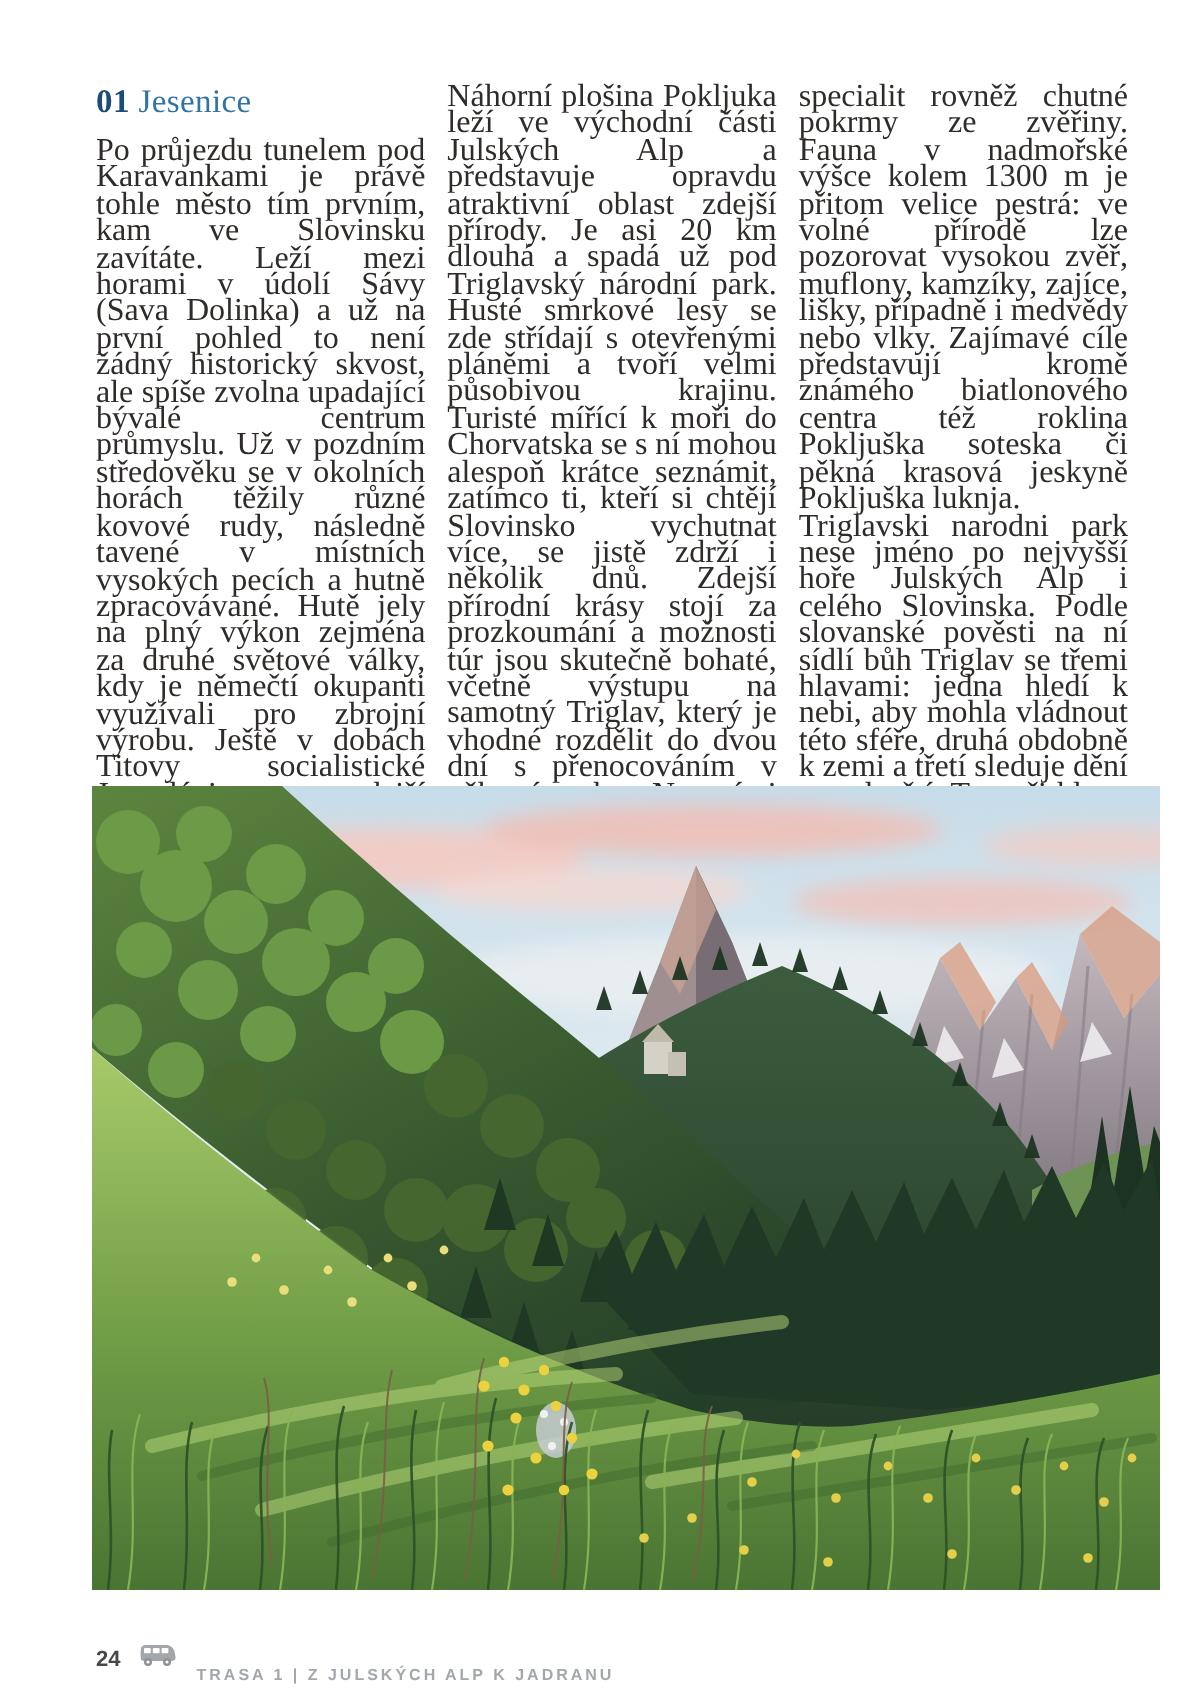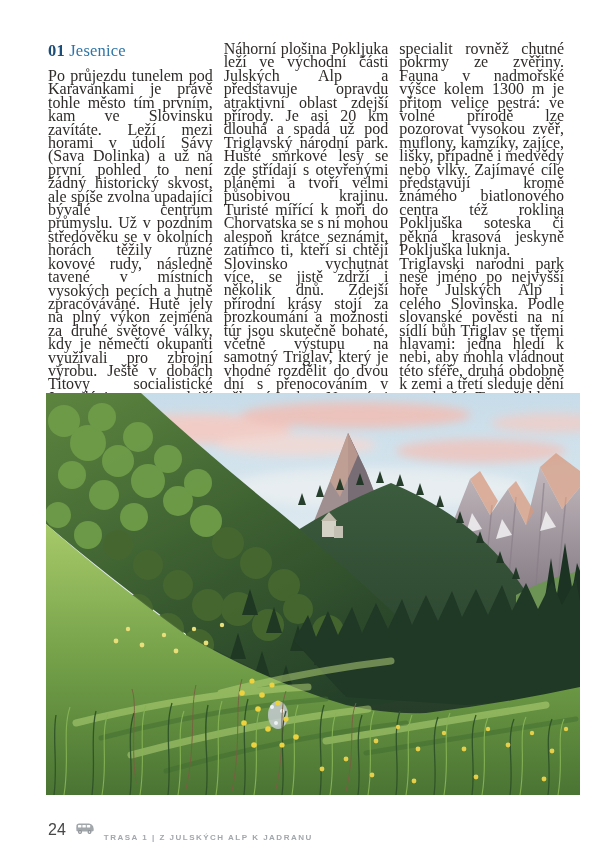--- a/index.html
+++ b/index.html
@@ -10,21 +10,21 @@
   .columns{position:absolute;left:48px;top:42px;width:516px;display:flex;gap:11px;}
   .col{width:165px;}
   h2.heading{font-size:16.5px;line-height:18px;margin:0 0 9px 0;font-weight:400;letter-spacing:.2px;font-family:"Liberation Serif",serif;}
   .heading .num{color:var(--heading-number,#1b4d78);font-weight:700;}
   .heading .title{color:var(--heading-title,#2f74a6);}
   p.body{font-size:16px;line-height:13.4px;text-align:justify;margin:0;hyphens:auto;-webkit-hyphens:auto;word-spacing:-0.2px;}
   .col3 h2.heading{margin-top:12px;}
   .photo{position:absolute;left:46px;top:393px;width:534px;height:402px;overflow:hidden;}
   .photo svg{display:block;width:534px;height:402px;}
   .footer{position:absolute;left:48px;top:817px;width:515px;display:flex;align-items:center;gap:9px;font-family:"Liberation Sans",sans-serif;}
-  .page-num{font-weight:400;font-size:16px;color:var(--page-number,#474747);}
+  .page-num{font-weight:700;font-size:11px;color:var(--page-number,#474747);}
   .route{font-size:8px;letter-spacing:1.5px;font-weight:700;color:var(--footer-text,#a2a7ac);margin-top:16px;}
   .van{flex:0 0 auto;}
 </style>
 </head>
 <body>
 
 <div class="columns">
   <div class="col">
     <h2 class="heading"><span class="num">01</span> <span class="title">Jesenice</span></h2>
     <p class="body">Po průjezdu tunelem pod Karavankami je právě tohle město tím prvním, kam ve Slovinsku zavítáte. Leží mezi horami v údolí Sávy (Sava Dolinka) a už na první pohled to není žádný historický skvost, ale spíše zvolna upadající bývalé centrum průmyslu. Už v pozdním středověku se v okolních horách těžily různé kovové rudy, následně tavené v místních vysokých pecích a hutně zpracovávané. Hutě jely na plný výkon zejména za druhé světové války, kdy je němečtí okupanti využívali pro zbrojní výrobu. Ještě v dobách Titovy socialistické Jugoslávie zdejší provozy zaměstnávaly na 7000 lidí a patřily k největším podnikům v celé oblasti Horního Kraňska. Z mnoha kdysi téměř nepřetržitě čadících továrních komínů zbyl dnes už jen jeden „poslední mohykán“ a svědek rušné minulosti, ostatní byly strženy.</p>

